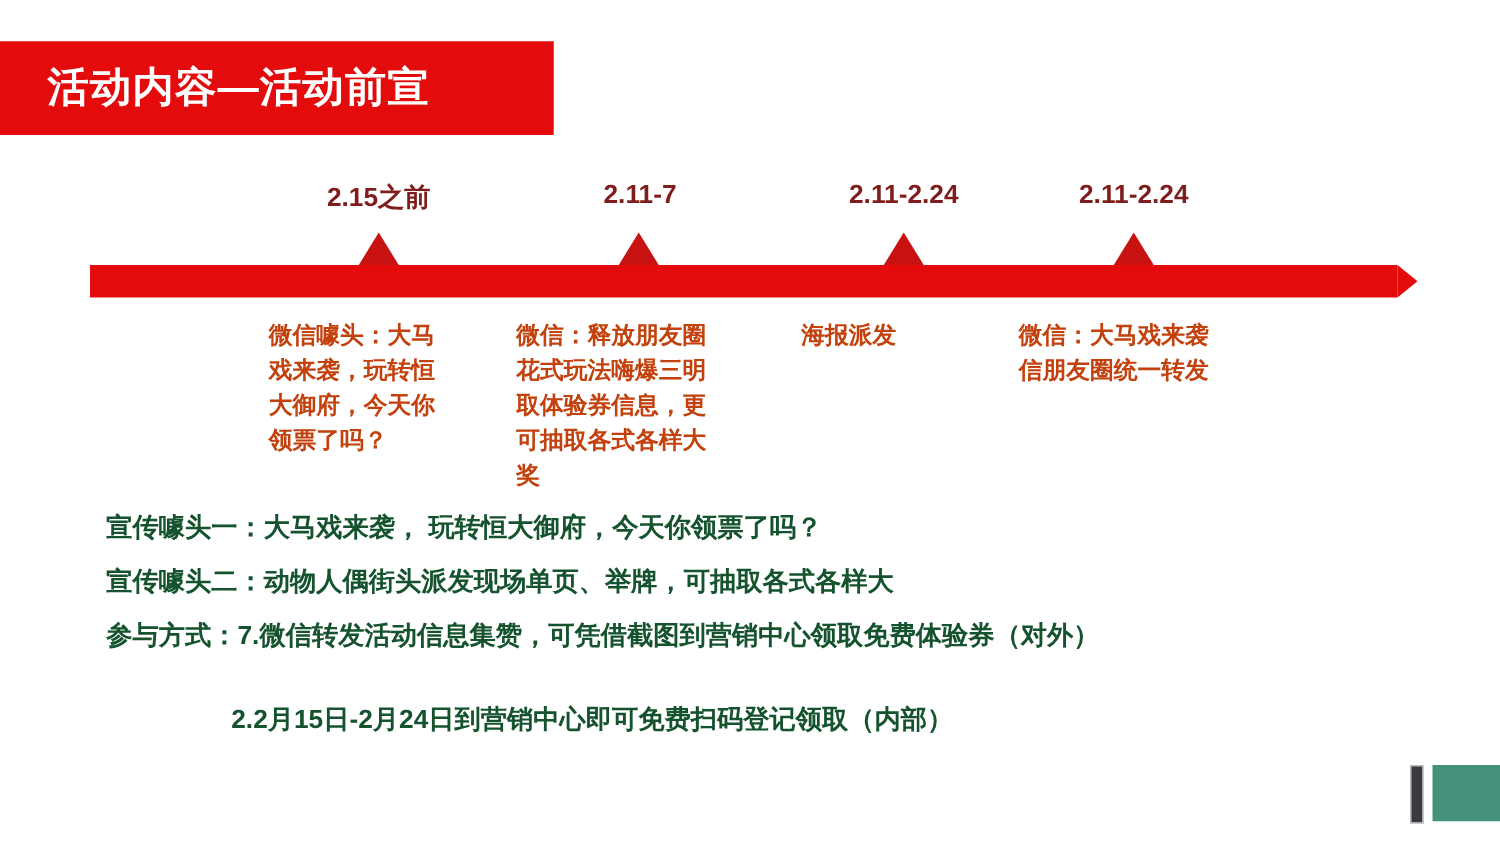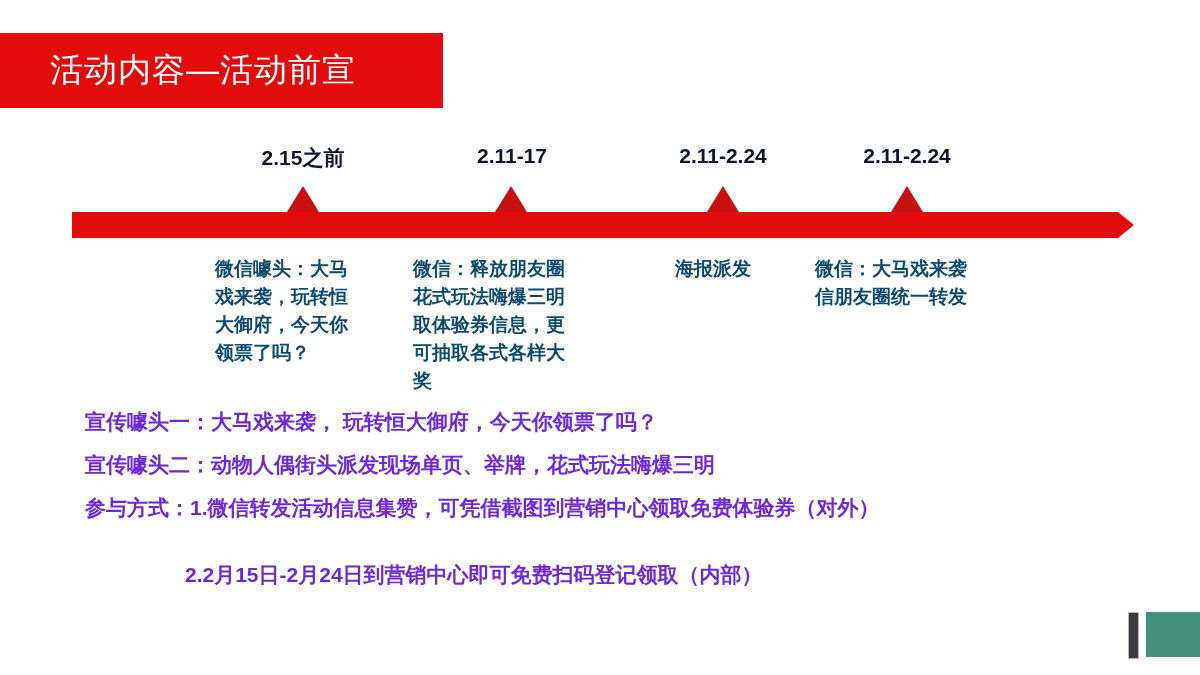--- a/index.html
+++ b/index.html
@@ -21,36 +21,36 @@
     position: absolute;
     left: 0;
     top: 33px;
     width: 443px;
     height: 75px;
     background: var(--accent-red, #e30b0b);
     display: flex;
     align-items: center;
   }
   .title-banner .title-text {
-    padding-left: 50px;
+    padding-left: 38px;
     color: #ffffff;
     font-size: 33px;
-    font-weight: normal;
+    font-weight: bold;
     letter-spacing: 1px;
     white-space: nowrap;
   }
 
   
   .tl-date {
     position: absolute;
     top: 144px;
     transform: translateX(-50%);
     font-size: 21px;
     font-weight: bold;
-    color: #0f172a;
+    color: #7f1d1d;
     white-space: nowrap;
   }
   .tl-date.d1 { left: 303px; }
   .tl-date.d2 { left: 512px; }
   .tl-date.d3 { left: 723px; }
   .tl-date.d4 { left: 907px; }
 
   
   .tl-marker {
     position: absolute;
@@ -86,34 +86,34 @@
     border-left: 16px solid var(--accent-red, #e30b0b);
   }
 
   
   .tl-note {
     position: absolute;
     top: 255px;
     font-size: 19px;
     line-height: 28px;
     font-weight: bold;
-    color: #0c4a6e;
+    color: #c2410c;
     white-space: pre-line;
   }
   .tl-note.n1 { left: 215px; }
   .tl-note.n2 { left: 413px; }
-  .tl-note.n3 { left: 675px; }
+  .tl-note.n3 { left: 641px; }
   .tl-note.n4 { left: 815px; }
 
   
   .detail-line {
     position: absolute;
     font-size: 21px;
     font-weight: bold;
-    color: #6d28d9;
+    color: #14532d;
     white-space: nowrap;
   }
   .detail-line.l1 { left: 85px;  top: 408px; }
   .detail-line.l2 { left: 85px;  top: 451px; }
   .detail-line.l3 { left: 85px;  top: 494px; }
   .detail-line.l4 { left: 185px; top: 561px; }
 
   
   .deco-dark {
     position: absolute;
@@ -137,21 +137,21 @@
 <body>
 
 <div class="slide">
 
   <div class="title-banner">
     <span class="title-text">活动内容—活动前宣</span>
   </div>
 
   <div>
     <div class="tl-date d1">2.15之前</div>
-    <div class="tl-date d2">2.11-17</div>
+    <div class="tl-date d2">2.11-7</div>
     <div class="tl-date d3">2.11-2.24</div>
     <div class="tl-date d4">2.11-2.24</div>
 
     <div class="tl-marker m1"></div>
     <div class="tl-marker m2"></div>
     <div class="tl-marker m3"></div>
     <div class="tl-marker m4"></div>
 
     <div class="tl-bar"></div>
     <div class="tl-bar-tip"></div>
@@ -165,21 +165,21 @@
 取体验券信息，更
 可抽取各式各样大
 奖</div>
     <div class="tl-note n3">海报派发</div>
     <div class="tl-note n4">微信：大马戏来袭
 信朋友圈统一转发</div>
   </div>
 
   <div>
     <div class="detail-line l1">宣传噱头一：大马戏来袭， 玩转恒大御府，今天你领票了吗？</div>
-    <div class="detail-line l2">宣传噱头二：动物人偶街头派发现场单页、举牌，花式玩法嗨爆三明</div>
-    <div class="detail-line l3">参与方式：1.微信转发活动信息集赞，可凭借截图到营销中心领取免费体验券（对外）</div>
+    <div class="detail-line l2">宣传噱头二：动物人偶街头派发现场单页、举牌，可抽取各式各样大</div>
+    <div class="detail-line l3">参与方式：7.微信转发活动信息集赞，可凭借截图到营销中心领取免费体验券（对外）</div>
     <div class="detail-line l4">2.2月15日-2月24日到营销中心即可免费扫码登记领取（内部）</div>
   </div>
 
   <div class="deco-dark"></div>
   <div class="deco-teal"></div>
 
 </div>
 
 </body></html>

